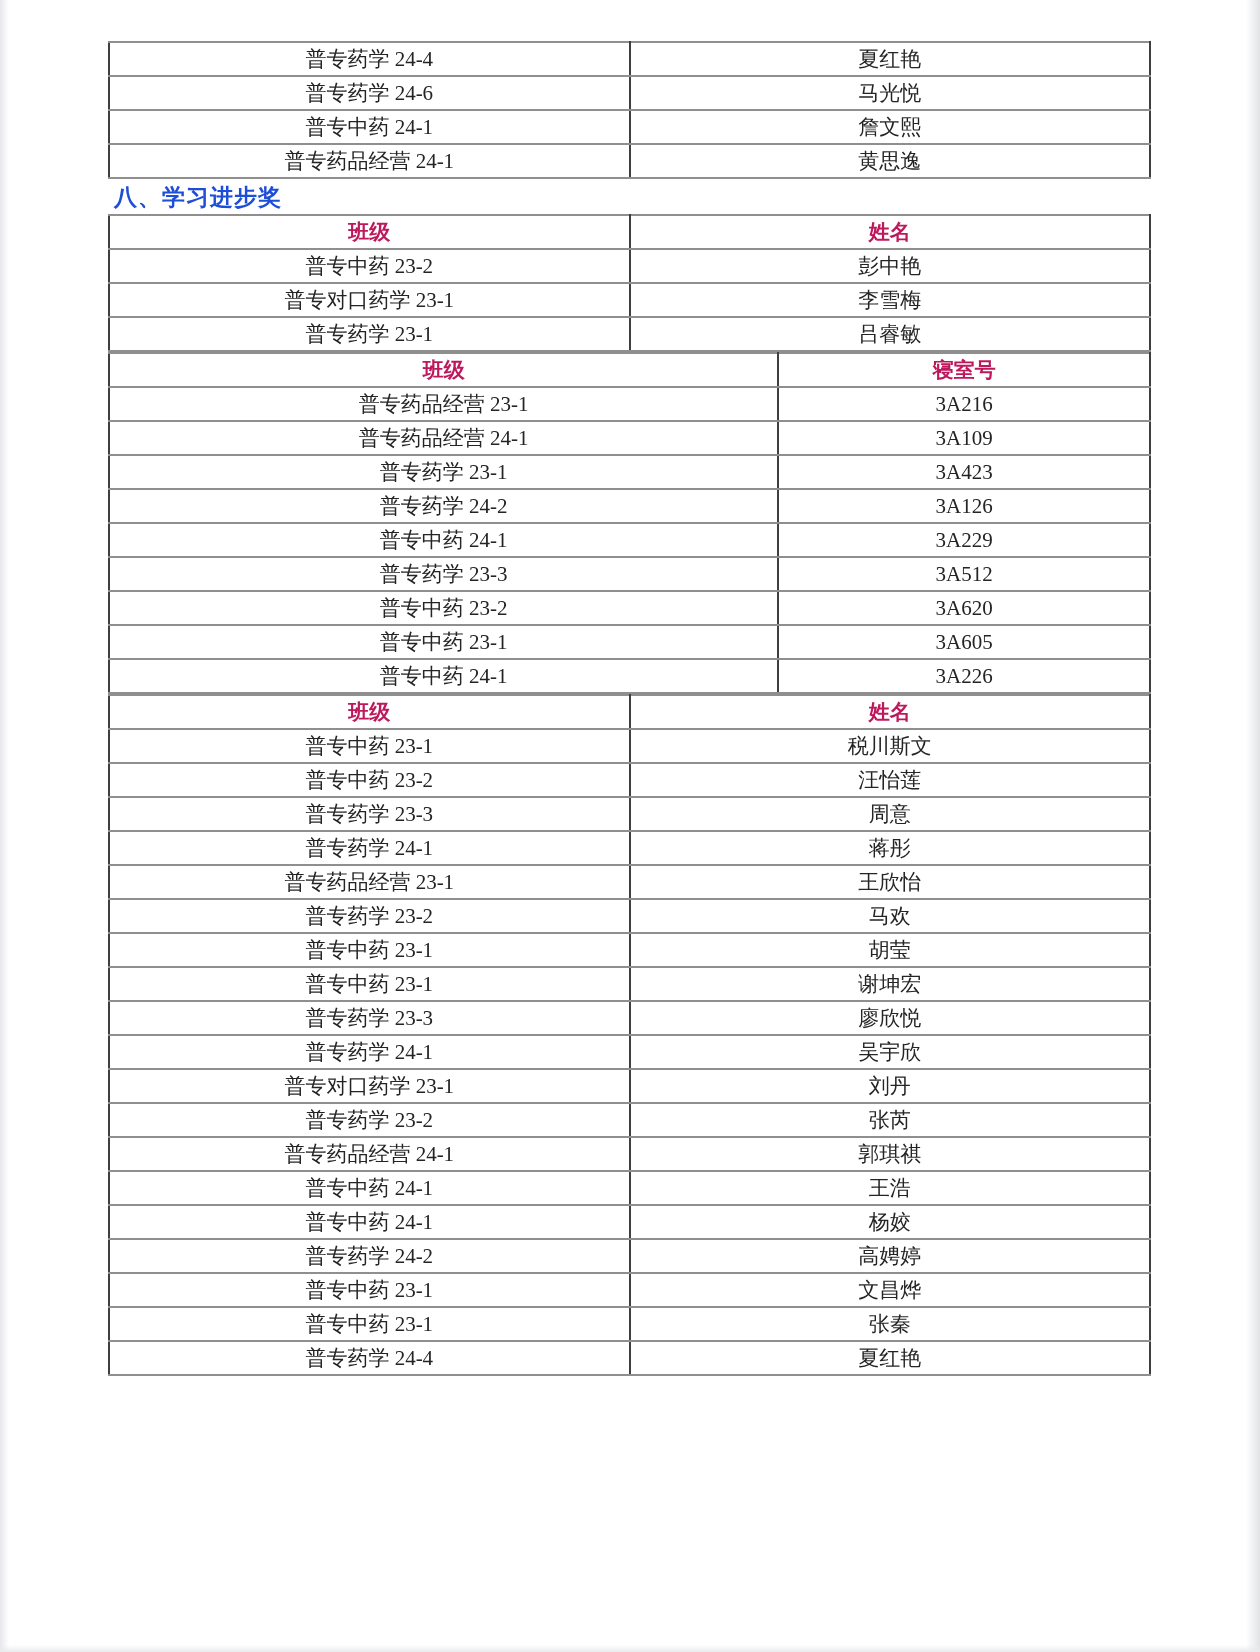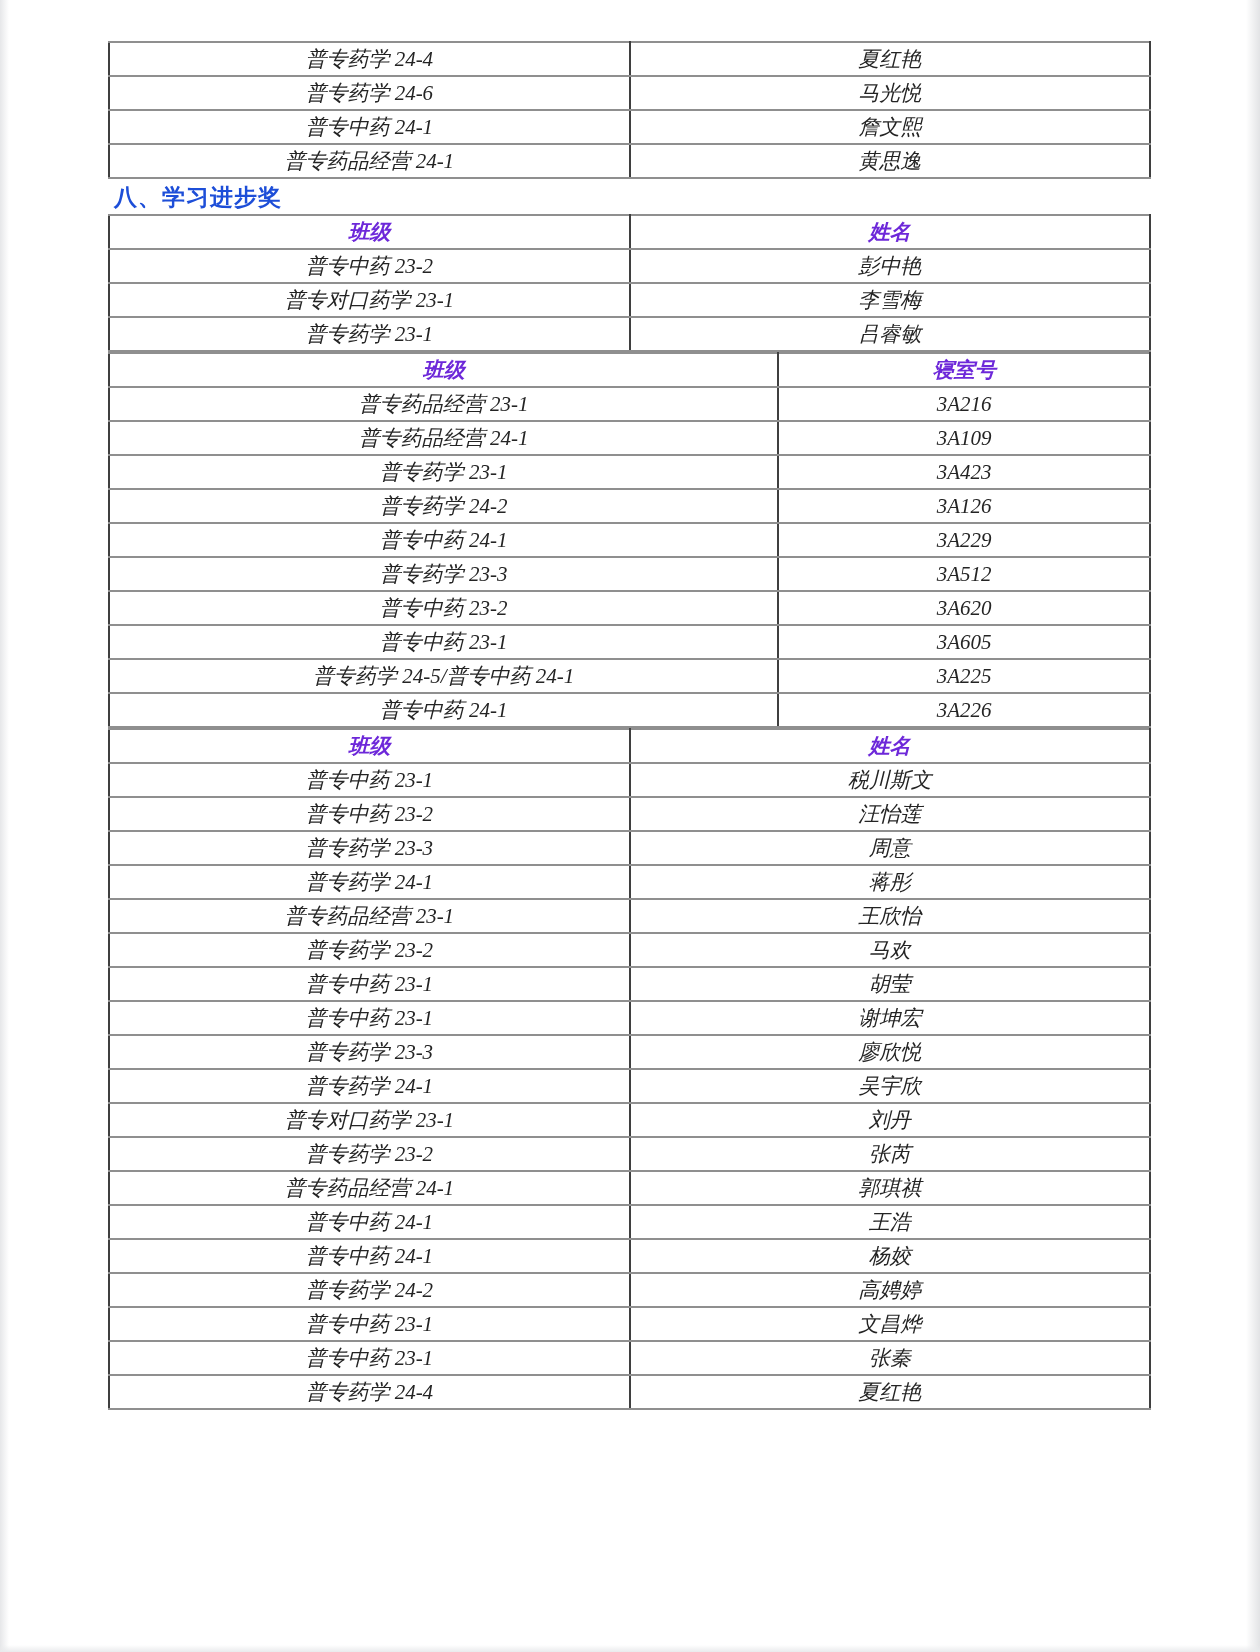--- a/index.html
+++ b/index.html
@@ -38,41 +38,40 @@
     font-weight: 700;
     font-size: 23px;
     line-height: 24px;
     color: #1d4ed8;
     letter-spacing: 1px;
   }
   table.awards {
     width: 100%;
     border-collapse: collapse;
     table-layout: fixed;
-    font-style: italic;
   }
   table.awards th,
   table.awards td {
     height: 32px;
     padding: 0 4px;
     text-align: center;
     vertical-align: middle;
     font-size: 21px;
     line-height: 30px;
     border-top: 2px solid #8f8f8f;
     border-bottom: 2px solid #8f8f8f;
     border-left: 2px solid #3f3f3f;
     border-right: 2px solid #3f3f3f;
     overflow: hidden;
     white-space: nowrap;
   }
   table.awards th {
     font-family: "Liberation Sans", "DejaVu Sans", sans-serif;
     font-weight: 700;
-    color: #6d28d9;
+    color: #be185d;
   }
   table.awards td {
     font-family: "Liberation Serif", "DejaVu Serif", serif;
     font-weight: 400;
     color: #242424;
   }
 </style>
 </head>
 <body>
 
@@ -170,24 +169,20 @@
         </tr>
         <tr>
           <td>普专中药 23-2</td>
           <td>3A620</td>
         </tr>
         <tr>
           <td>普专中药 23-1</td>
           <td>3A605</td>
         </tr>
         <tr>
-          <td>普专药学 24-5/普专中药 24-1</td>
-          <td>3A225</td>
-        </tr>
-        <tr>
           <td>普专中药 24-1</td>
           <td>3A226</td>
         </tr>
       </tbody>
     </table>
     <table class="awards">
       <colgroup>
         <col style="width: 50%;">
         <col style="width: 50%;">
       </colgroup>

